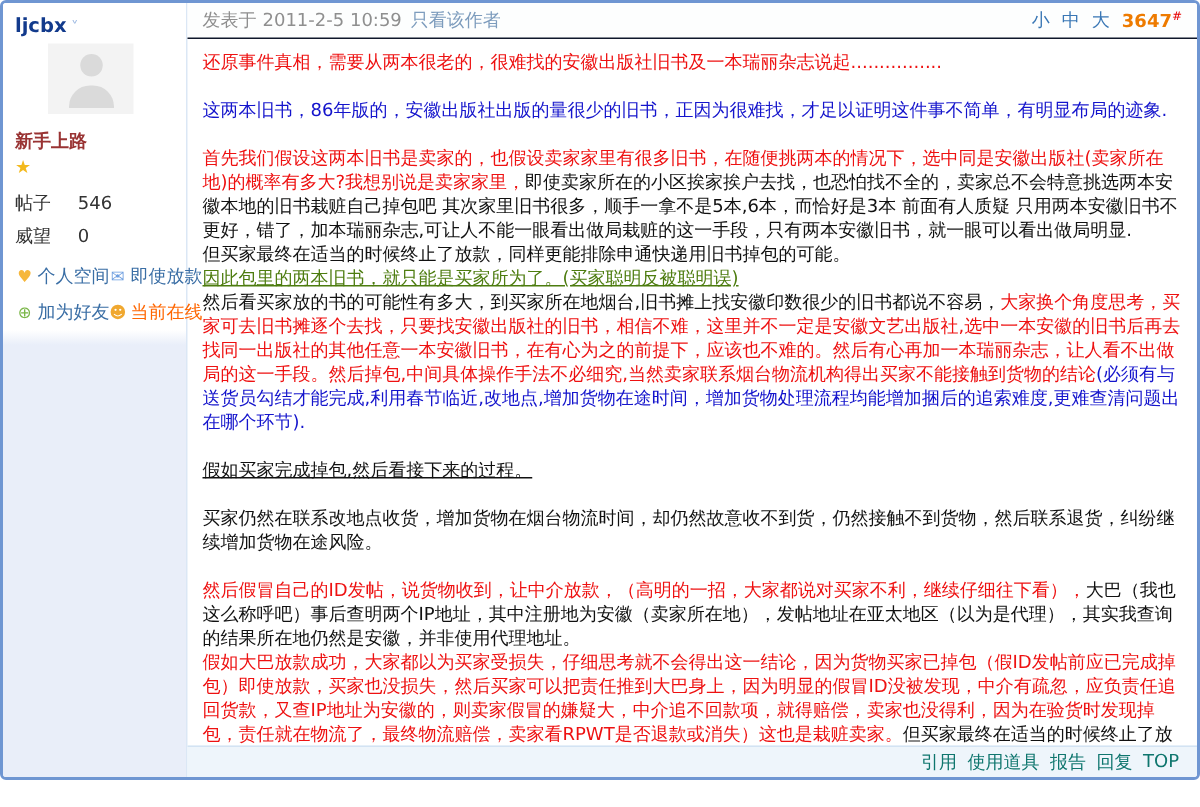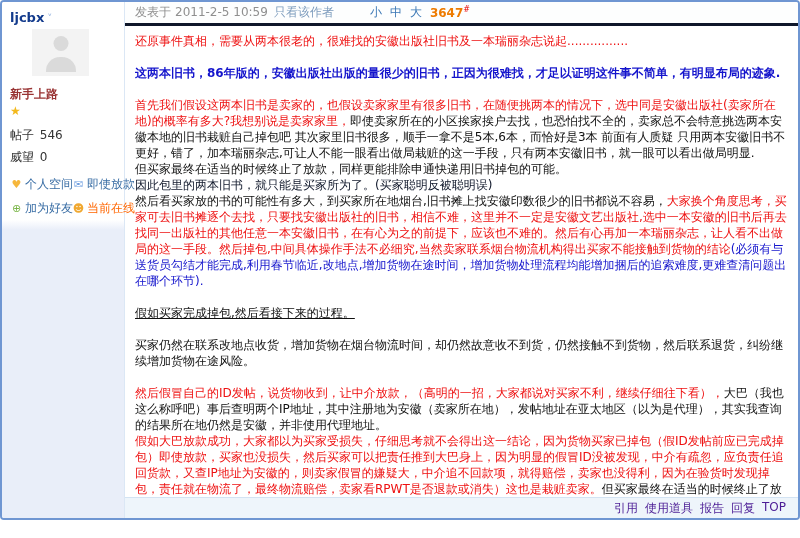--- a/index.html
+++ b/index.html
@@ -22,53 +22,53 @@
   .caret{color:#9db9e2;font-size:10px;margin-left:3px;cursor:pointer;}
   .avatar{width:57px;height:47px;background:#f3f3f3;position:relative;margin:4px 0 10px 22px;}
   .avatar .head{position:absolute;top:7px;left:50%;transform:translateX(-50%);
     width:15px;height:15px;border-radius:50%;background:#dadada;}
   .avatar .torso{position:absolute;bottom:4px;left:50%;transform:translateX(-50%);
     width:30px;height:15px;border-radius:14px 14px 0 0;background:#dadada;}
   .rank{color:#993333;font-weight:bold;margin:2px 0 2px;}
   .star{color:#f3b91d;font-size:12px;line-height:12px;margin-bottom:10px;}
   ul.stats{list-style:none;margin:0 0 10px;padding:0;color:#333;}
   ul.stats li{margin:0 0 5px;}
-  .stat-value{margin-left:2px;}
+  .stat-value{margin-left:14px;}
   .side-links{display:grid;grid-template-columns:62px 1fr;row-gap:7px;font-size:12px;}
   .side-link{text-decoration:none;color:#3a6ea5;white-space:nowrap;}
   .side-link .txt{vertical-align:middle;}
   .icon{display:inline-block;width:13px;text-align:center;margin-right:2px;vertical-align:middle;font-size:11px;}
   .heart{color:#f6b73c;}
   .mail{color:#6d9ee0;}
   .friend{color:#7ab648;}
   .online-ic{color:#f0a830;}
   .online .txt{color:#ff6600;}
   
   .main{flex:1;display:flex;flex-direction:column;min-width:0;}
   .post-header{
-    height:24px;flex:0 0 24px;border-bottom:3px solid #0f172a;
-    display:flex;align-items:center;
+    height:24px;flex:0 0 24px;border-bottom:1px solid #0f172a;
+    display:flex;justify-content:space-between;align-items:center;
     padding:0 10px;color:#8f8f8f;font-size:12px;background:#fdfefe;gap:36px;
   }
   .hdr-left a{color:#7d9cbd;text-decoration:none;margin-left:6px;}
   .hdr-left .time{margin-left:4px;color:#8f8f8f;}
   .hdr-right{display:flex;align-items:center;gap:8px;}
   .font-link{color:#3a77b5;text-decoration:none;}
   .floor{color:#ee7b00;font-weight:bold;}
   .floor sup{color:#e60000;font-size:8px;font-weight:normal;}
   
   .post-body{flex:1;padding:7px 6px 0 10px;line-height:16px;overflow:hidden;}
   .para{margin:0;}
   .para.blank{height:16px;}
   
   .post-footer{
     height:21px;flex:0 0 21px;background:#eef5fb;border-top:1px solid #d3e3f3;
     display:flex;justify-content:flex-end;align-items:center;gap:7px;padding:0 12px;
   }
-  .flink{color:#4c1d95;text-decoration:none;font-size:12px;}
+  .flink{color:#0f766e;text-decoration:none;font-size:12px;}
 </style>
 </head>
 <body>
 
 <div class="page">
 
   <div class="sidebar">
     <div class="uname-row">
       <a href="#" class="uname">ljcbx</a><span class="caret">˅</span>
     </div>
@@ -100,25 +100,25 @@
         <a href="#" class="font-link">小</a>
         <a href="#" class="font-link">中</a>
         <a href="#" class="font-link">大</a>
         <span class="floor"><span>3647</span><sup>#</sup></span>
       </div>
     </div>
 
     <div class="post-body">
         <p class="para"><span style="color: rgb(238, 17, 17);">还原事件真相，需要从两本很老的，很难找的安徽出版社旧书及一本瑞丽杂志说起................</span></p>
         <p class="para blank"></p>
-        <p class="para"><span style="color: rgb(20, 20, 204); font-weight: bold;">这两本旧书，86年版的，安徽出版社出版的量很少的旧书，正因为很难找，才足以证明这件事不简单，有明显布局的迹象.</span></p>
+        <p class="para"><span style="color: rgb(20, 20, 204);">这两本旧书，86年版的，安徽出版社出版的量很少的旧书，正因为很难找，才足以证明这件事不简单，有明显布局的迹象.</span></p>
         <p class="para blank"></p>
         <p class="para"><span style="color: rgb(238, 17, 17);">首先我们假设这两本旧书是卖家的，也假设卖家家里有很多旧书，在随便挑两本的情况下，选中同是安徽出版社(卖家所在地)的概率有多大?我想别说是卖家家里，</span><span style="color: rgb(17, 17, 17);">即使卖家所在的小区挨家挨户去找，也恐怕找不全的，卖家总不会特意挑选两本安徽本地的旧书栽赃自己掉包吧 其次家里旧书很多，顺手一拿不是5本,6本，而恰好是3本 前面有人质疑 只用两本安徽旧书不更好，错了，加本瑞丽杂志,可让人不能一眼看出做局栽赃的这一手段，只有两本安徽旧书，就一眼可以看出做局明显.</span></p>
         <p class="para"><span style="color: rgb(17, 17, 17);">但买家最终在适当的时候终止了放款，同样更能排除申通快递用旧书掉包的可能。</span></p>
-        <p class="para"><span style="color: #0f172a;">因此包里的两本旧书，就只能是买家所为了。(买家聪明反被聪明误)</span></p>
+        <p class="para"><span style="color: #4d7c0f; text-decoration: underline;">因此包里的两本旧书，就只能是买家所为了。(买家聪明反被聪明误)</span></p>
         <p class="para"><span style="color: rgb(17, 17, 17);">然后看买家放的书的可能性有多大，到买家所在地烟台,旧书摊上找安徽印数很少的旧书都说不容易，</span><span style="color: rgb(238, 17, 17);">大家换个角度思考，买家可去旧书摊逐个去找，只要找安徽出版社的旧书，相信不难，这里并不一定是安徽文艺出版社,选中一本安徽的旧书后再去找同一出版社的其他任意一本安徽旧书，在有心为之的前提下，应该也不难的。然后有心再加一本瑞丽杂志，让人看不出做局的这一手段。然后掉包,中间具体操作手法不必细究,当然卖家联系烟台物流机构得出买家不能接触到货物的结论</span><span style="color: rgb(20, 20, 204);">(必须有与送货员勾结才能完成,利用春节临近,改地点,增加货物在途时间，增加货物处理流程均能增加捆后的追索难度,更难查清问题出在哪个环节).</span></p>
         <p class="para blank"></p>
         <p class="para"><span style="color: rgb(17, 17, 17); text-decoration: underline;">假如买家完成掉包,然后看接下来的过程。</span></p>
         <p class="para blank"></p>
         <p class="para"><span style="color: rgb(17, 17, 17);">买家仍然在联系改地点收货，增加货物在烟台物流时间，却仍然故意收不到货，仍然接触不到货物，然后联系退货，纠纷继续增加货物在途风险。</span></p>
         <p class="para blank"></p>
         <p class="para"><span style="color: rgb(238, 17, 17);">然后假冒自己的ID发帖，说货物收到，让中介放款，（高明的一招，大家都说对买家不利，继续仔细往下看），</span><span style="color: rgb(17, 17, 17);">大巴（我也这么称呼吧）事后查明两个IP地址，其中注册地为安徽（卖家所在地），发帖地址在亚太地区（以为是代理），其实我查询的结果所在地仍然是安徽，并非使用代理地址。</span><br><span style="color: rgb(238, 17, 17);">假如大巴放款成功，大家都以为买家受损失，仔细思考就不会得出这一结论，因为货物买家已掉包（假ID发帖前应已完成掉包）即使放款，买家也没损失，然后买家可以把责任推到大巴身上，因为明显的假冒ID没被发现，中介有疏忽，应负责任追回货款，又查IP地址为安徽的，则卖家假冒的嫌疑大，中介追不回款项，就得赔偿，卖家也没得利，因为在验货时发现掉包，责任就在物流了，最终物流赔偿，卖家看RPWT是否退款或消失）这也是栽赃卖家。</span><span style="color: rgb(17, 17, 17);">但买家最终在适当的时候终止了放款，把责任的风险由大巴向卖家传递。（这里假设了卖家验货时发现问题，安徽的书，让人以为是安徽物流出的问题，如果不验货，就绝对的矛头指向了卖家了）</span></p>
       </div>
 
     <div class="post-footer">

